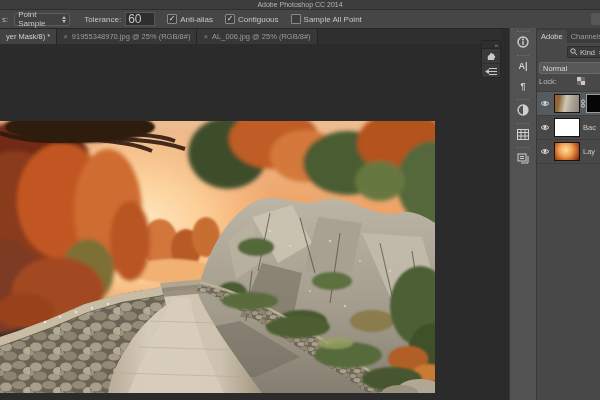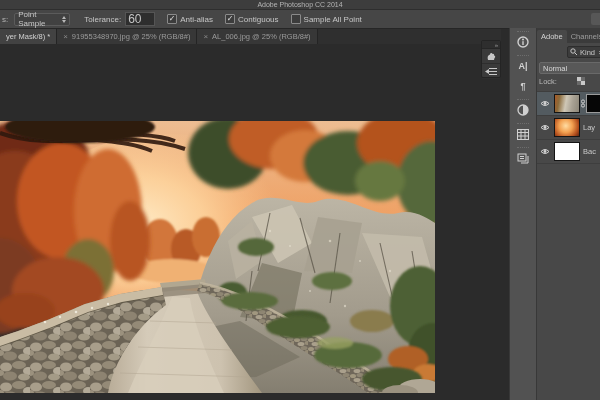--- a/index.html
+++ b/index.html
@@ -421,29 +421,29 @@
         </span>
         <span class="thumb mask"></span>
       </div>
       <div class="layer-row">
         <span class="eye-cell">
           <svg width="10" height="7" viewBox="0 0 10 7">
               <path d="M1,3.5 Q5,-0.5 9,3.5 Q5,7.5 1,3.5" fill="none" stroke="#d5d5d5"></path>
               <circle cx="5" cy="3.5" r="1.4" fill="#d5d5d5"></circle>
             </svg>
         </span>
-        <span class="thumb t2"></span>
-        <span class="layer-name">Lay</span>
+        <span class="thumb" style="background:#ffffff"></span>
+        <span class="layer-name">Bac</span>
       </div>
       <div class="layer-row">
         <span class="eye-cell">
           <svg width="10" height="7" viewBox="0 0 10 7">
               <path d="M1,3.5 Q5,-0.5 9,3.5 Q5,7.5 1,3.5" fill="none" stroke="#d5d5d5"></path>
               <circle cx="5" cy="3.5" r="1.4" fill="#d5d5d5"></circle>
             </svg>
         </span>
-        <span class="thumb" style="background:#ffffff"></span>
-        <span class="layer-name">Bac</span>
+        <span class="thumb t2"></span>
+        <span class="layer-name">Lay</span>
       </div>
     </div>
   </div>
 
 </div>
 
 </body></html>

